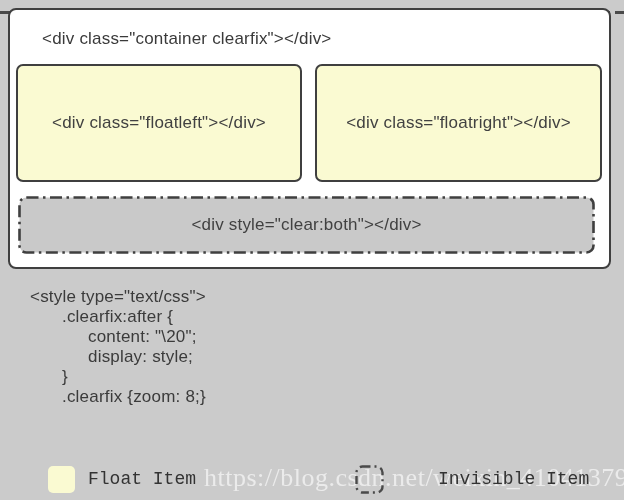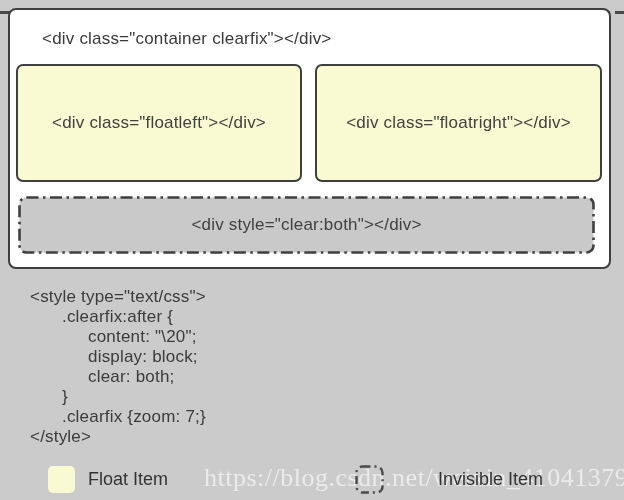--- a/index.html
+++ b/index.html
@@ -76,21 +76,21 @@
     font-size: 18px; color: #333333;
   }
   .legend-float { left: 48px; }
   .legend-invisible { left: 355px; gap: 36px; }
   .swatch-yellow {
     width: 27px; height: 27px;
     background: #fafad2; border-radius: 5px;
     margin-right: 13px;
   }
   .swatch-dashed { width: 29px; height: 29px; margin-right: 18px; }
-  .legend-label { white-space: pre; }
+  .legend-label { white-space: pre; font-family: Liberation Mono, monospace; }
 </style>
 </head>
 <body>
 
 <div class="abs top-dashes">
   <svg width="624" height="3">
     <line x1="0" y1="0" x2="624" y2="0" stroke="#4a4a4a" stroke-width="6" stroke-dasharray="27 5 4 5"></line>
   </svg>
 </div>
 
@@ -108,25 +108,23 @@
   <svg width="577" height="58">
     <rect x="1.5" y="1.5" width="574" height="55" rx="7" fill="#c9c9c9" stroke="#3f3f3f" stroke-width="2.6" stroke-dasharray="12 4.5 2.5 4.5"></rect>
   </svg>
   <div class="clearboth-label">&lt;div style="clear:both"&gt;&lt;/div&gt;</div>
 </div>
 
 <div class="abs code-block">
   <div class="code-line">&lt;style type="text/css"&gt;</div>
   <div class="code-line ind1">.clearfix:after {</div>
   <div class="code-line ind2">content: "\20";</div>
-  <div class="code-line ind2">display: block;</div>
-  <div class="code-line ind2">clear: both;</div>
+  <div class="code-line ind2">display: style;</div>
   <div class="code-line ind1">}</div>
-  <div class="code-line ind1">.clearfix {zoom: 7;}</div>
-  <div class="code-line">&lt;/style&gt;</div>
+  <div class="code-line ind1">.clearfix {zoom: 8;}</div>
 </div>
 
 <div class="abs watermark">https://blog.csdn.net/weixin_41041379</div>
 
 <div class="abs legend-item legend-float">
   <span class="swatch-yellow"></span>
   <span class="legend-label">Float Item</span>
 </div>
 <div class="abs legend-item legend-invisible">
   <svg class="swatch-dashed" width="29" height="29">

